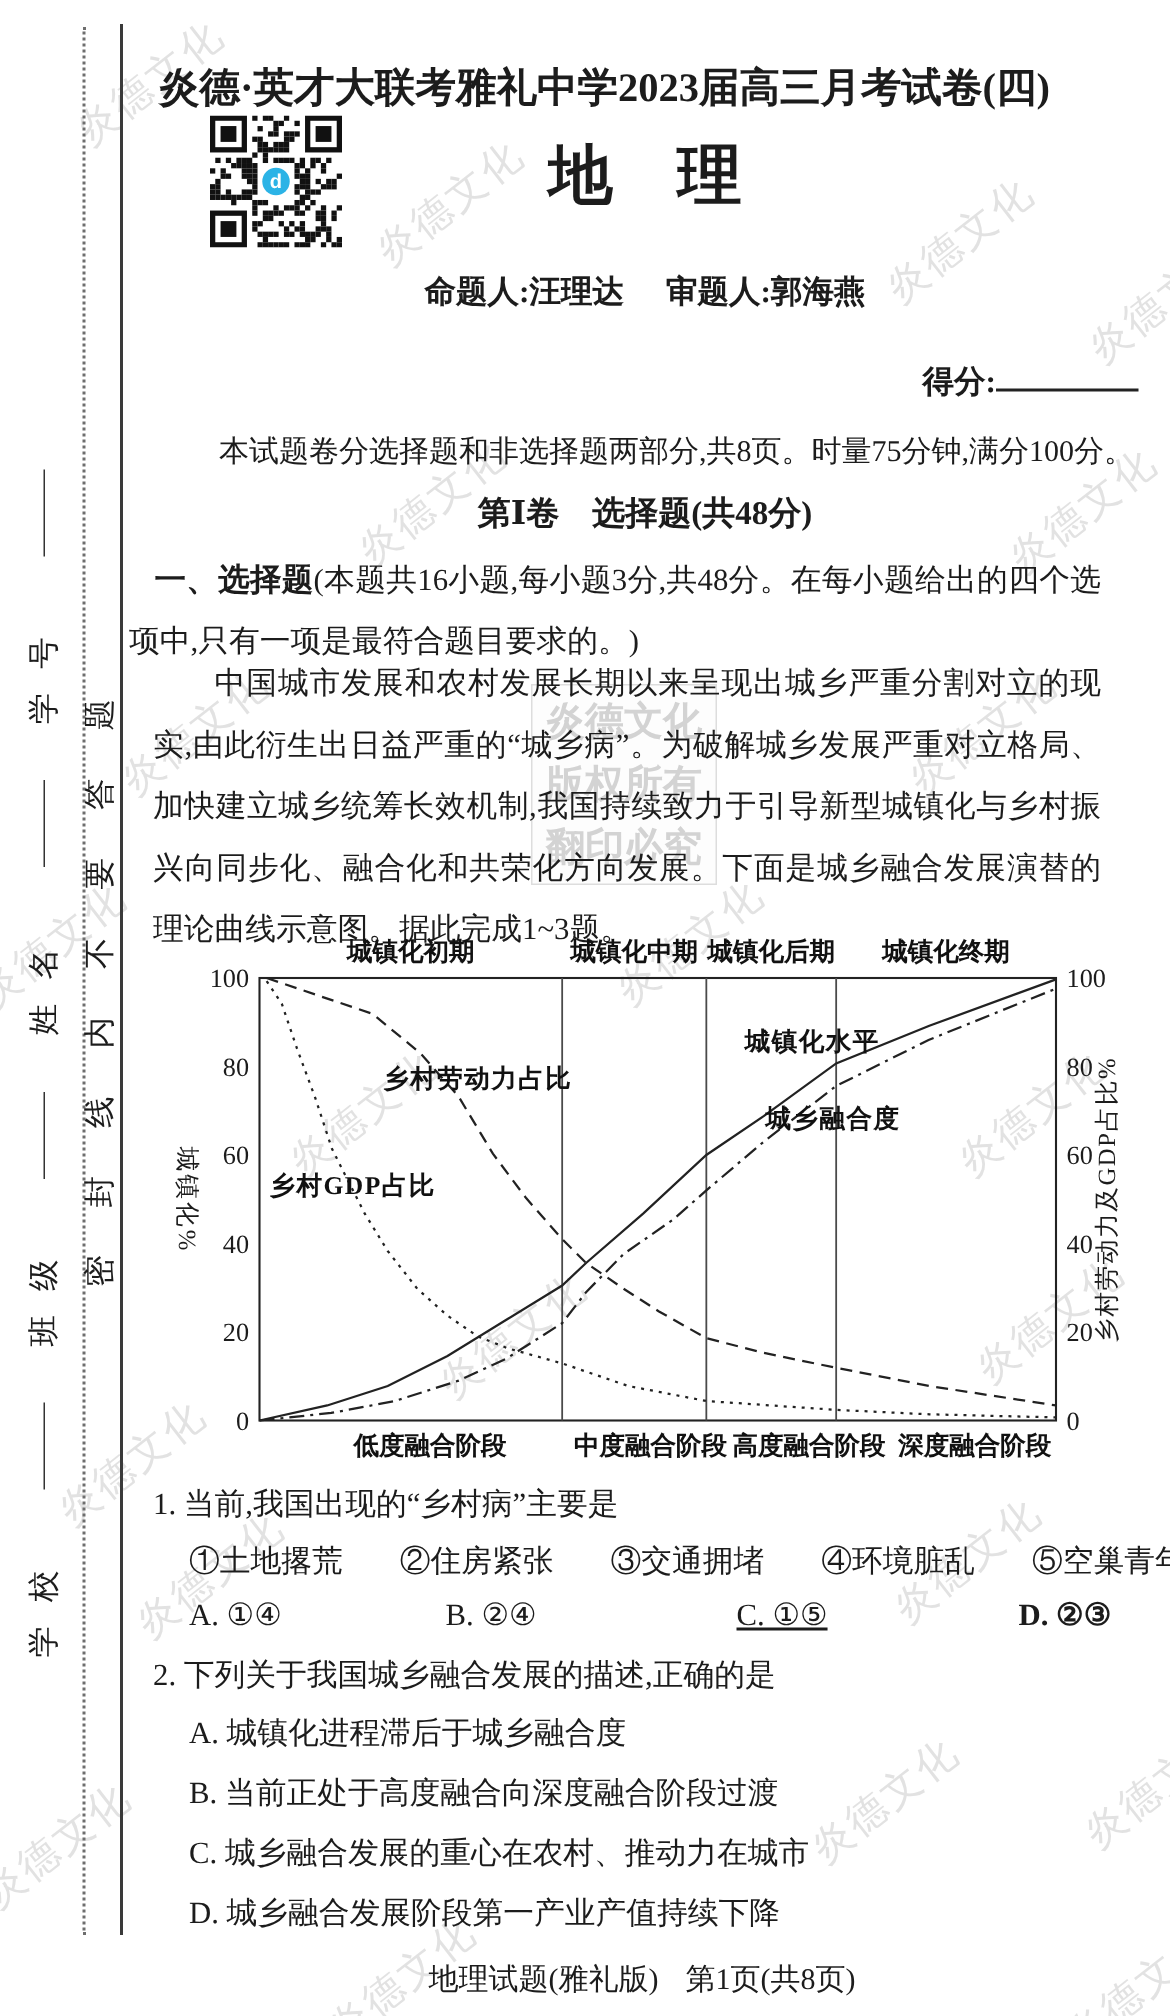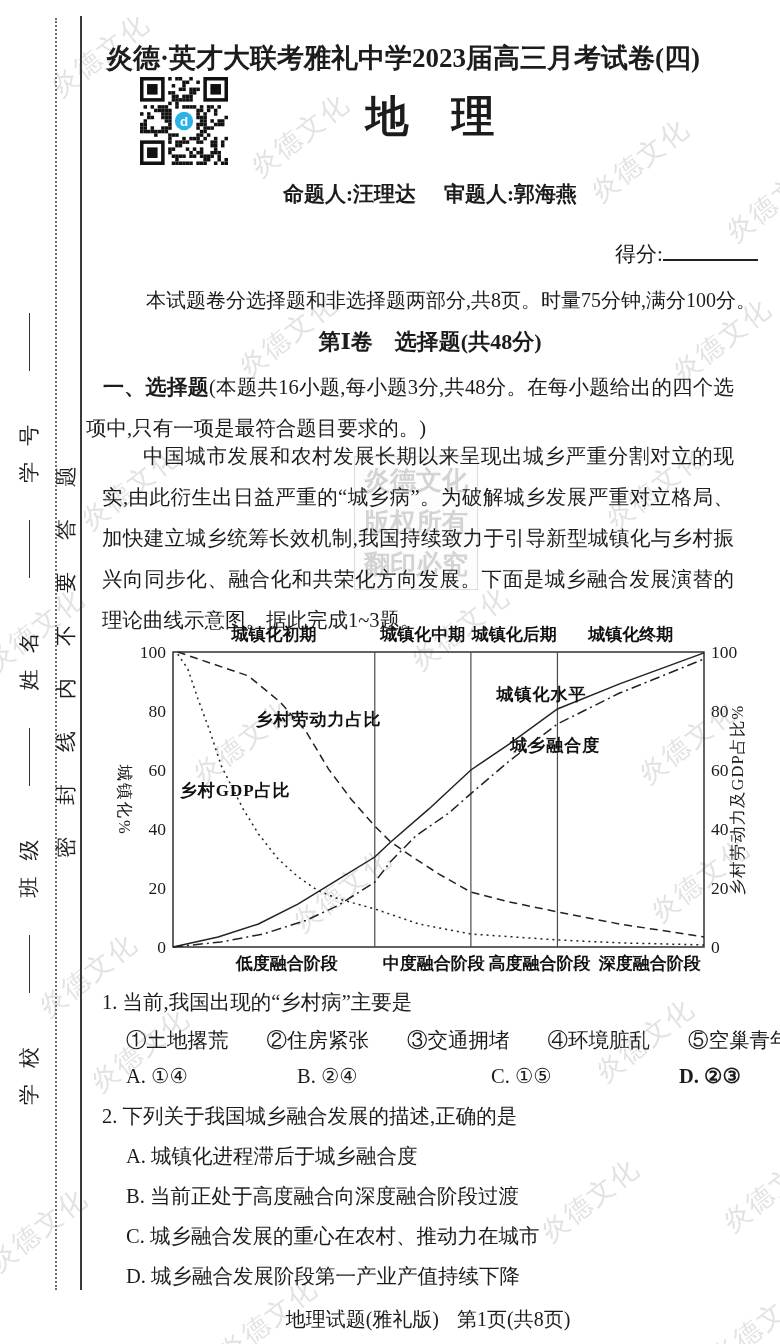--- a/index.html
+++ b/index.html
@@ -27,21 +27,21 @@
       transform:rotate(-90deg);transform-origin:top left;
       font-size:21px;letter-spacing:32px;text-align:center;white-space:nowrap;}
   
   .main-title{position:absolute;top:22px;left:78px;width:650px;text-align:center;
       font-size:27px;font-weight:bold;white-space:nowrap;margin-top:18px;}
   .qr{position:absolute;left:140px;top:77px;width:88px;height:88px;}
   .subject{position:absolute;top:88px;left:90px;width:680px;text-align:center;
       font-size:43px;font-weight:bold;white-space:nowrap;}
   .authors{position:absolute;top:180px;left:90px;width:680px;text-align:center;
       font-size:21px;font-weight:bold;display:flex;justify-content:center;gap:28px;}
-  .score{position:absolute;top:240px;left:615px;font-size:21px;font-weight:normal;}
+  .score{position:absolute;top:240px;left:615px;font-size:21px;font-weight:bold;}
   .score-line{display:inline-block;width:95px;border-bottom:2px solid #222;height:18px;}
   
   .intro{position:absolute;top:287px;left:102px;width:640px;font-size:20px;margin-left:44px;}
   .sec-head{position:absolute;top:327px;left:90px;width:680px;text-align:center;
       font-size:22px;font-weight:bold;}
   .instruction{position:absolute;top:366px;left:86px;width:648px;font-size:20.5px;
       line-height:41px;text-align:justify;}
   .hei{font-family:"Liberation Sans","DejaVu Sans",sans-serif;font-weight:700;font-size:21px;margin-left:17px;}
   .passage{position:absolute;top:436px;left:102px;width:632px;font-size:20.5px;
       line-height:41px;text-align:justify;text-indent:41px;}
@@ -364,21 +364,21 @@
     <div class="sub-options" id="sub-options">
         <span>①土地撂荒</span>
         <span>②住房紧张</span>
         <span>③交通拥堵</span>
         <span>④环境脏乱</span>
         <span>⑤空巢青年</span>
       </div>
     <div class="choices-row" id="choices-1">
         <span style="left: 24px;">A. ①④</span>
         <span style="left: 195px;">B. ②④</span>
-        <span style="left: 389px;">C. ①⑤</span>
+        <span style="left: 389px; text-decoration: underline;">C. ①⑤</span>
         <span style="left: 577px; font-weight: bold;">D. ②③</span>
       </div>
 
     <div class="q-stem" style="top:1102px">
       <span>2.</span>
       <span>下列关于我国城乡融合发展的描述,正确的是</span>
     </div>
     <div class="choices-col" id="choices-2">
         <div>A. 城镇化进程滞后于城乡融合度</div>
         <div>B. 当前正处于高度融合向深度融合阶段过渡</div>

